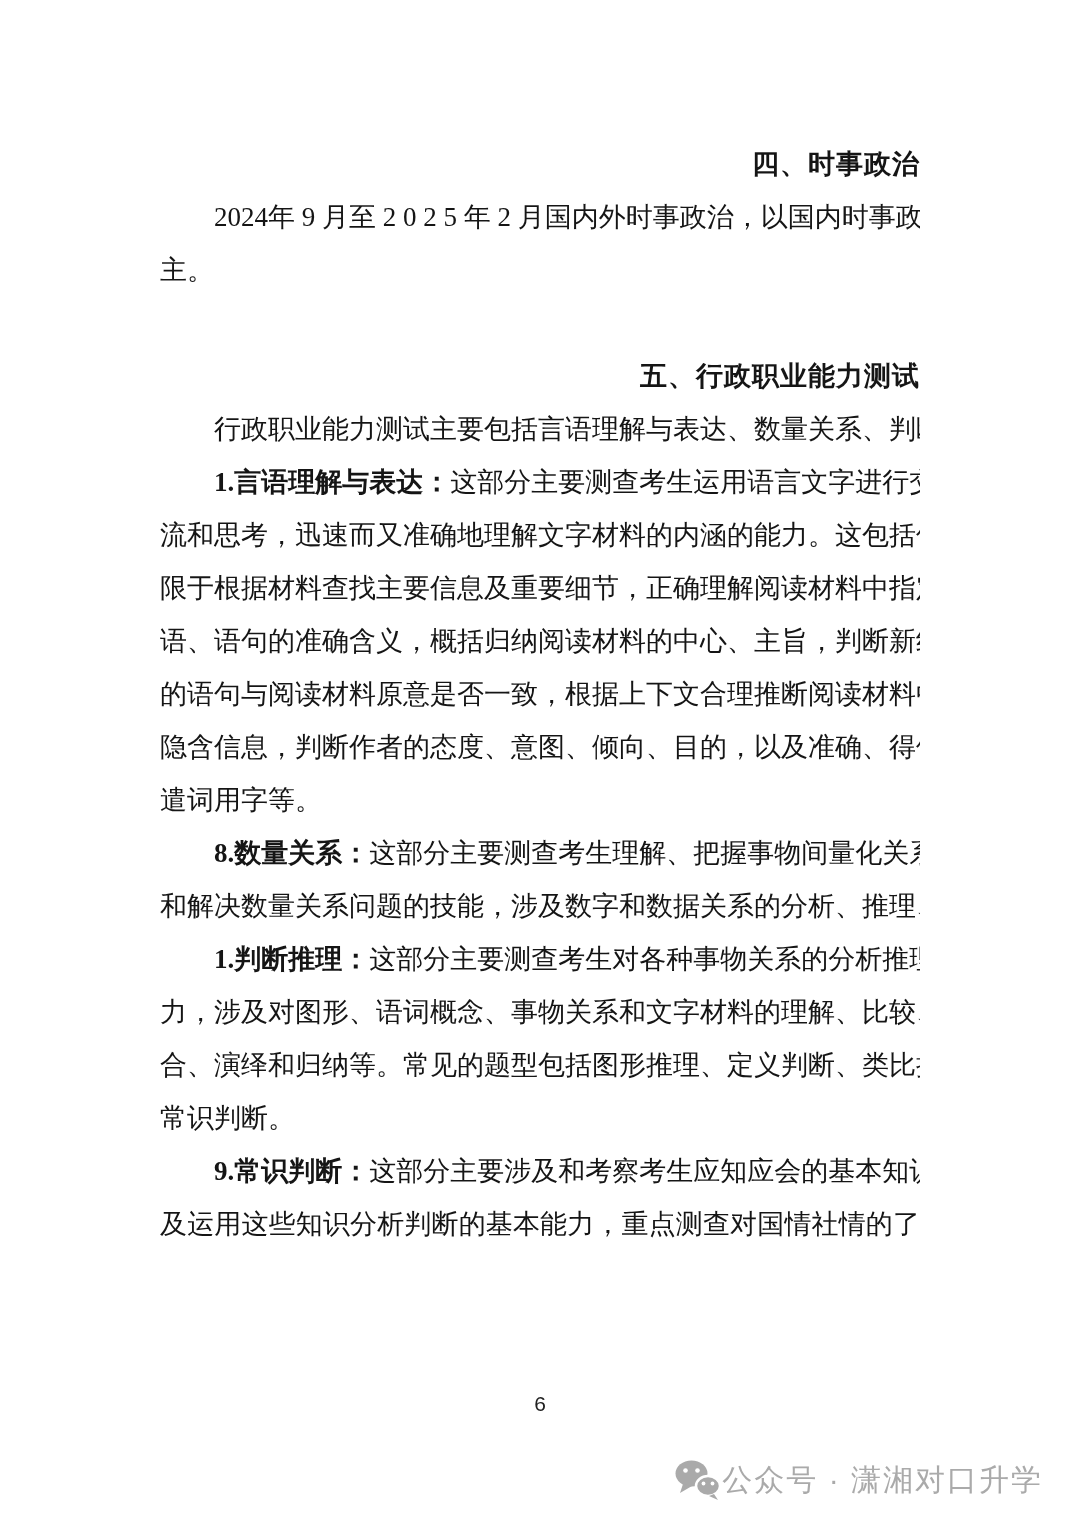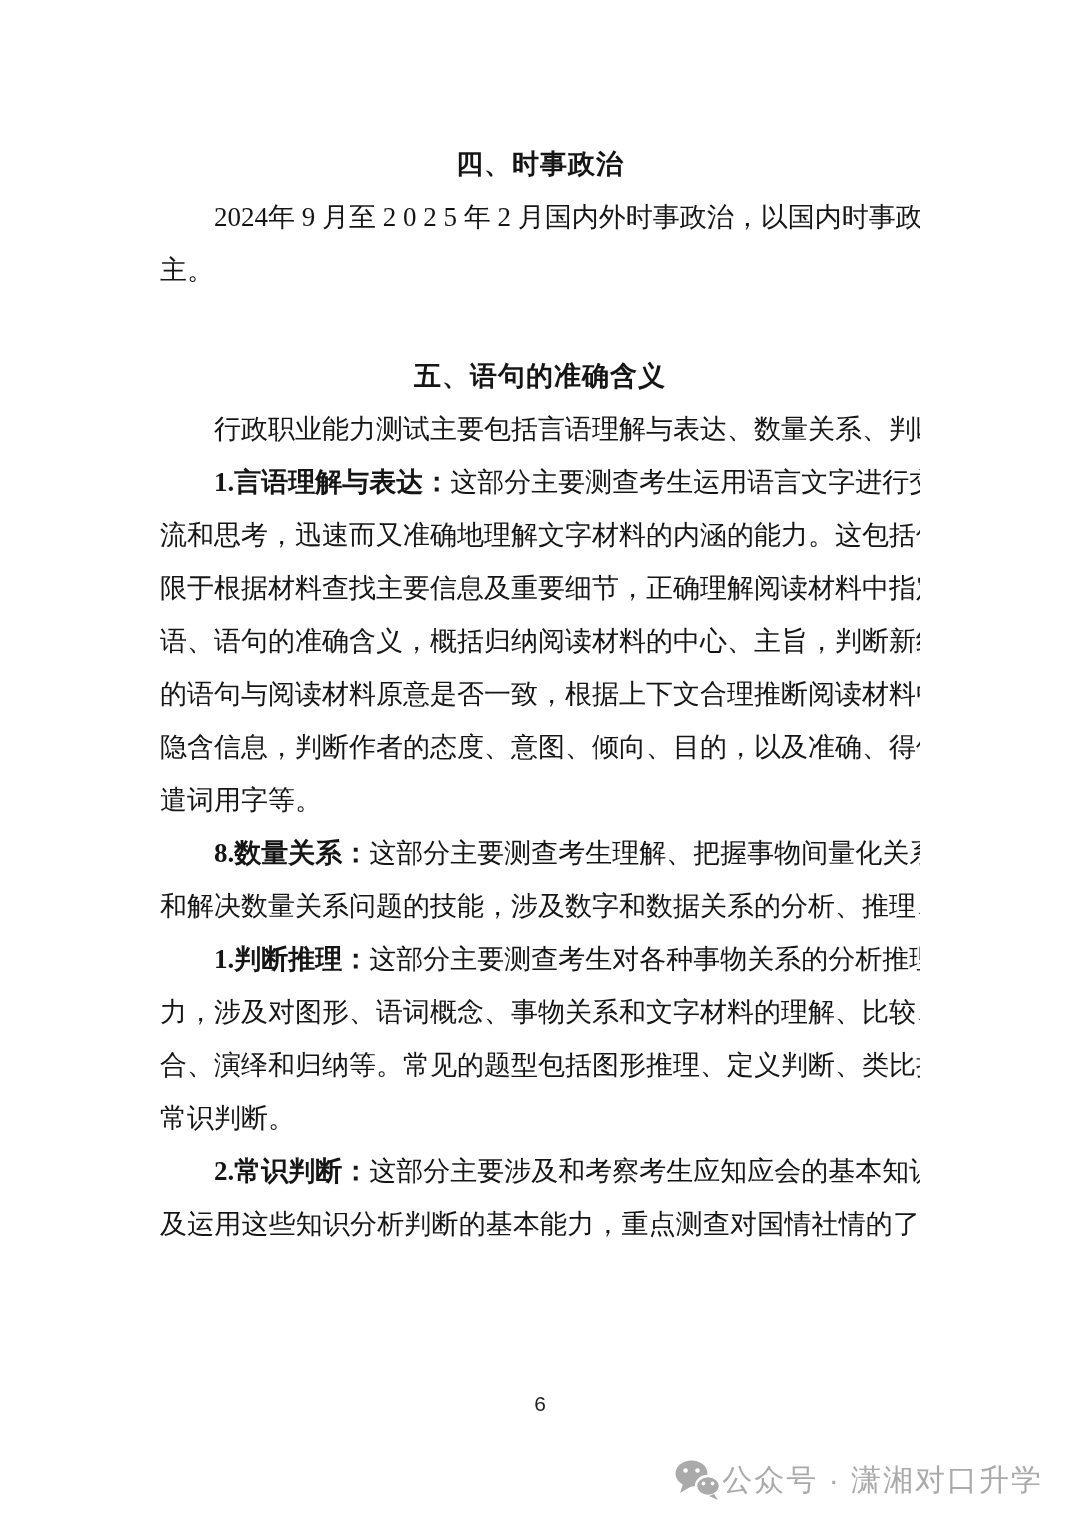--- a/index.html
+++ b/index.html
@@ -23,21 +23,21 @@
     width: 760px;
   }
   .doc-section + .doc-section {
     margin-top: 53px;
   }
   .heading {
     margin: 0;
     font-size: 27px;
     line-height: 53px;
     font-weight: 700;
-    text-align: center;
+    text-align: right;
     letter-spacing: 1px;
   }
   .line {
     font-size: 27px;
     line-height: 53px;
     height: 53px;
     text-align: justify;
     text-align-last: justify;
     white-space: nowrap;
     overflow: hidden;
@@ -85,36 +85,36 @@
 
 <div class="page">
 
   <main class="doc-body">
       <section class="doc-section">
         <h2 class="heading">四、时事政治</h2>
         <div class="line para-start">2024年 9 月至 2 0 2 5 年 2 月国内外时事政治，以国内时事政治为</div>
         <div class="line para-end">主。</div>
       </section>
       <section class="doc-section">
-        <h2 class="heading">五、语句的准确含义</h2>
+        <h2 class="heading">五、行政职业能力测试</h2>
         <div class="line para-start">行政职业能力测试主要包括言语理解与表达、数量关系、判断推</div>
         <div class="line para-start"><b class="lead">1.言语理解与表达：</b>这部分主要测查考生运用语言文字进行交</div>
         <div class="line">流和思考，迅速而又准确地理解文字材料的内涵的能力。这包括但不</div>
         <div class="line">限于根据材料查找主要信息及重要细节，正确理解阅读材料中指定词</div>
         <div class="line">语、语句的准确含义，概括归纳阅读材料的中心、主旨，判断新组成</div>
         <div class="line">的语句与阅读材料原意是否一致，根据上下文合理推断阅读材料中的</div>
         <div class="line">隐含信息，判断作者的态度、意图、倾向、目的，以及准确、得体地</div>
         <div class="line para-end">遣词用字等。</div>
         <div class="line para-start"><b class="lead">8.数量关系：</b>这部分主要测查考生理解、把握事物间量化关系</div>
         <div class="line">和解决数量关系问题的技能，涉及数字和数据关系的分析、推理、判</div>
         <div class="line para-start"><b class="lead">1.判断推理：</b>这部分主要测查考生对各种事物关系的分析推理能</div>
         <div class="line">力，涉及对图形、语词概念、事物关系和文字材料的理解、比较、组</div>
         <div class="line">合、演绎和归纳等。常见的题型包括图形推理、定义判断、类比推理、</div>
         <div class="line para-end">常识判断。</div>
-        <div class="line para-start"><b class="lead">2.常识判断：</b>这部分主要涉及和考察考生应知应会的基本知识以</div>
+        <div class="line para-start"><b class="lead">9.常识判断：</b>这部分主要涉及和考察考生应知应会的基本知识以</div>
         <div class="line para-end">及运用这些知识分析判断的基本能力，重点测查对国情社情的了解程</div>
       </section>
     </main>
 
   <div class="page-number">6</div>
 
   <div class="watermark">
     <span class="wm-icon">
       <svg viewBox="0 0 48 42" width="48" height="42" xmlns="http://www.w3.org/2000/svg" aria-hidden="true">
         <g>

